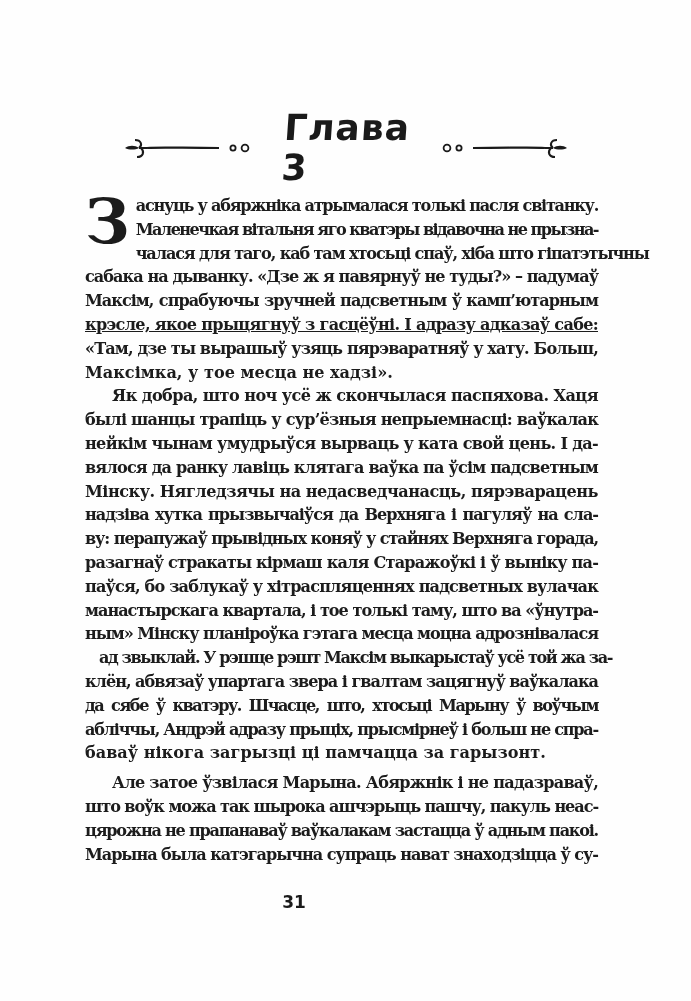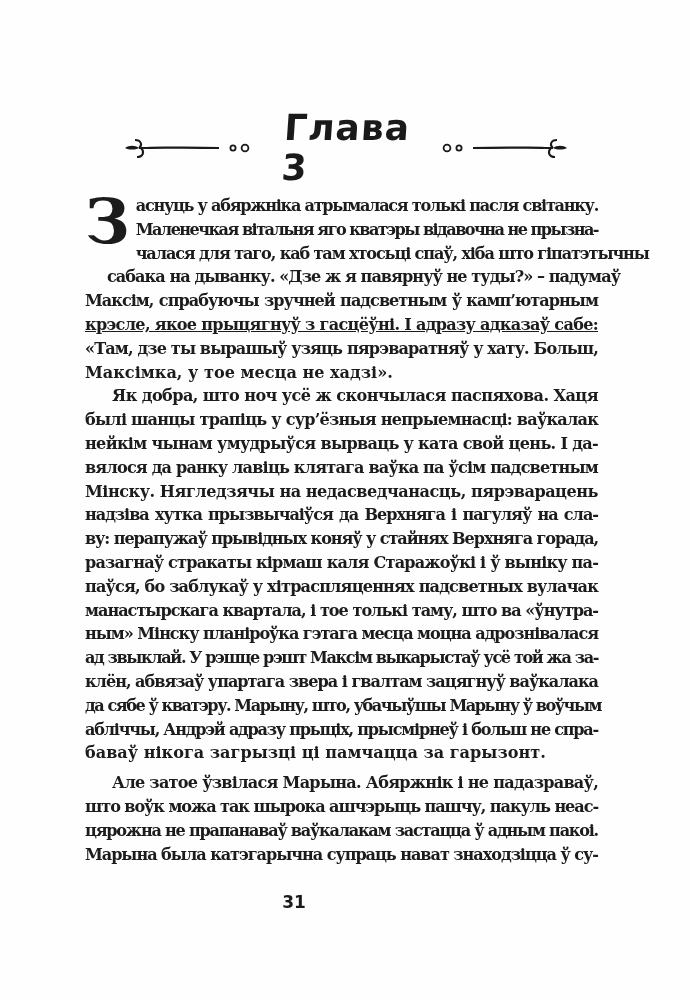--- a/index.html
+++ b/index.html
@@ -47,41 +47,41 @@
       </svg>
     </span>
   </div>
 
   <div class="body-text">
     <p class="first">
       <span class="dropcap">З</span>
       <span class="line" style="letter-spacing: -1.26863px;">аснуць у абяржніка атрымалася толькі пасля світанку.</span>
       <span class="line" style="letter-spacing: -1.54627px;">Маленечкая вітальня яго кватэры відавочна не прызна-</span>
       <span class="line" style="letter-spacing: -1.12553px;">чалася для таго, каб там хтосьці спаў, хіба што гіпатэтычны</span>
-      <span class="line" style="letter-spacing: -0.946987px; margin-left: 22px;">сабака на дыванку. «Дзе ж я павярнуў не туды?» – падумаў</span>
+      <span class="line" style="letter-spacing: -0.946987px;">сабака на дыванку. «Дзе ж я павярнуў не туды?» – падумаў</span>
       <span class="line" style="letter-spacing: -0.982572px;">Максім, спрабуючы зручней падсветным ў камп’ютарным</span>
       <span class="line" style="letter-spacing: -0.697368px; text-decoration: underline;">крэсле, якое прыцягнуў з гасцёўні. І адразу адказаў сабе:</span>
       <span class="line" style="letter-spacing: -0.870949px;">«Там, дзе ты вырашыў узяць пярэваратняў у хату. Больш,</span>
       <span class="line last">Максімка, у тое месца не хадзі».</span>
     </p>
     <p style="text-indent:0;">
       <span class="line" style="padding-left: 27px; letter-spacing: -0.564688px;">Як добра, што ноч усё ж скончылася паспяхова. Хаця</span>
       <span class="line" style="letter-spacing: -0.775943px;">былі шанцы трапіць у сур’ёзныя непрыемнасці: ваўкалак</span>
       <span class="line" style="letter-spacing: -0.686921px;">нейкім чынам умудрыўся вырваць у ката свой цень. І да-</span>
       <span class="line" style="letter-spacing: -0.81875px;">вялося да ранку лавіць клятага ваўка па ўсім падсветным</span>
       <span class="line" style="letter-spacing: -0.48223px;">Мінску. Нягледзячы на недасведчанасць, пярэварацень</span>
       <span class="line" style="letter-spacing: -1.02851px;">надзіва хутка прызвычаіўся да Верхняга і пагуляў на сла-</span>
       <span class="line" style="letter-spacing: -1.08622px;">ву: перапужаў прывідных коняў у стайнях Верхняга горада,</span>
       <span class="line" style="letter-spacing: -0.809375px;">разагнаў стракаты кірмаш каля Старажоўкі і ў выніку па-</span>
       <span class="line" style="letter-spacing: -0.830966px;">паўся, бо заблукаў у хітраспляценнях падсветных вулачак</span>
       <span class="line" style="letter-spacing: -1.00781px;">манастырскага квартала, і тое толькі таму, што ва «ўнутра-</span>
       <span class="line" style="letter-spacing: -1.04858px;">ным» Мінску планіроўка гэтага месца моцна адрознівалася</span>
-      <span class="line" style="letter-spacing: -1.37939px;">ад звыклай. У рэшце рэшт Максім выкарыстаў усё той жа за-</span>
+      <span class="line" style="letter-spacing: -1.37939px; margin-left: 14px;">ад звыклай. У рэшце рэшт Максім выкарыстаў усё той жа за-</span>
       <span class="line" style="letter-spacing: -1.01234px;">клён, абвязаў упартага звера і гвалтам зацягнуў ваўкалака</span>
-      <span class="line" style="letter-spacing: -1.44113px;">да сябе ў кватэру. Марыну, што, убачыўшы Марыну ў воўчым</span>
+      <span class="line" style="letter-spacing: -1.44113px;">да сябе ў кватэру. Шчасце, што, хтосьці Марыну ў воўчым</span>
       <span class="line" style="letter-spacing: -1.23922px;">абліччы, Андрэй адразу прыціх, прысмірнеў і больш не спра-</span>
       <span class="line last">баваў нікога загрызці ці памчацца за гарызонт.</span>
     </p>
     <p style="text-indent:0; margin-top:6px;">
       <span class="line" style="padding-left: 27px; letter-spacing: -0.731671px;">Але затое ўзвілася Марына. Абяржнік і не падазраваў,</span>
       <span class="line" style="letter-spacing: -1.06751px;">што воўк можа так шырока ашчэрыць пашчу, пакуль неас-</span>
       <span class="line" style="letter-spacing: -1.22796px;">цярожна не прапанаваў ваўкалакам застацца ў адным пакоі.</span>
       <span class="line" style="letter-spacing: -1.04659px;">Марына была катэгарычна супраць нават знаходзіцца ў су-</span>
     </p>
   </div>

